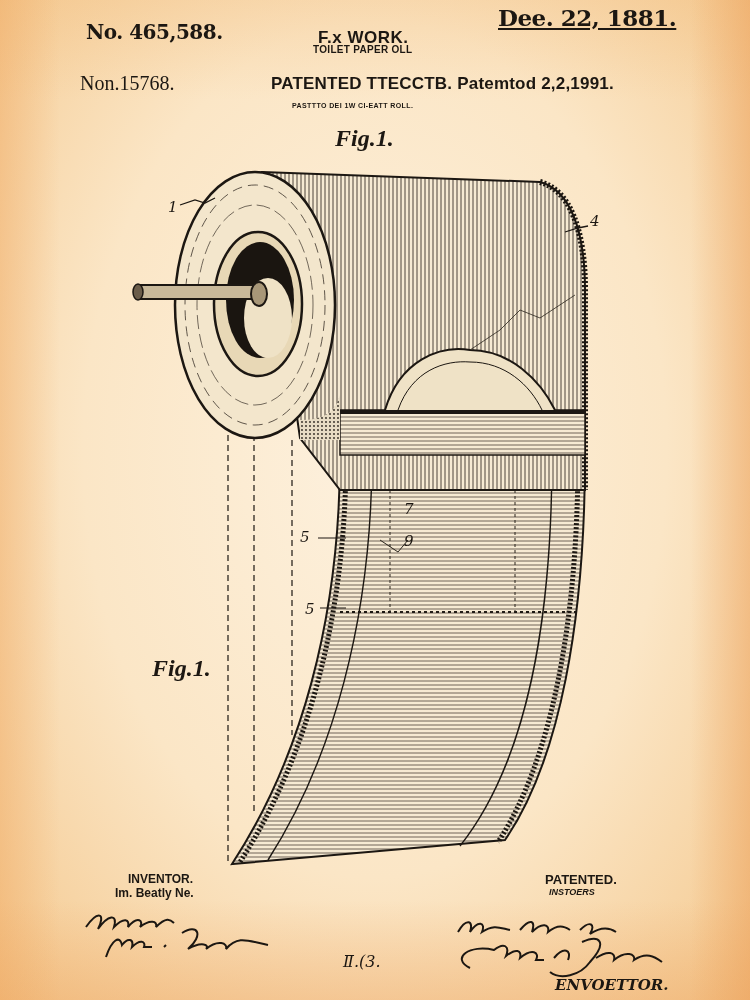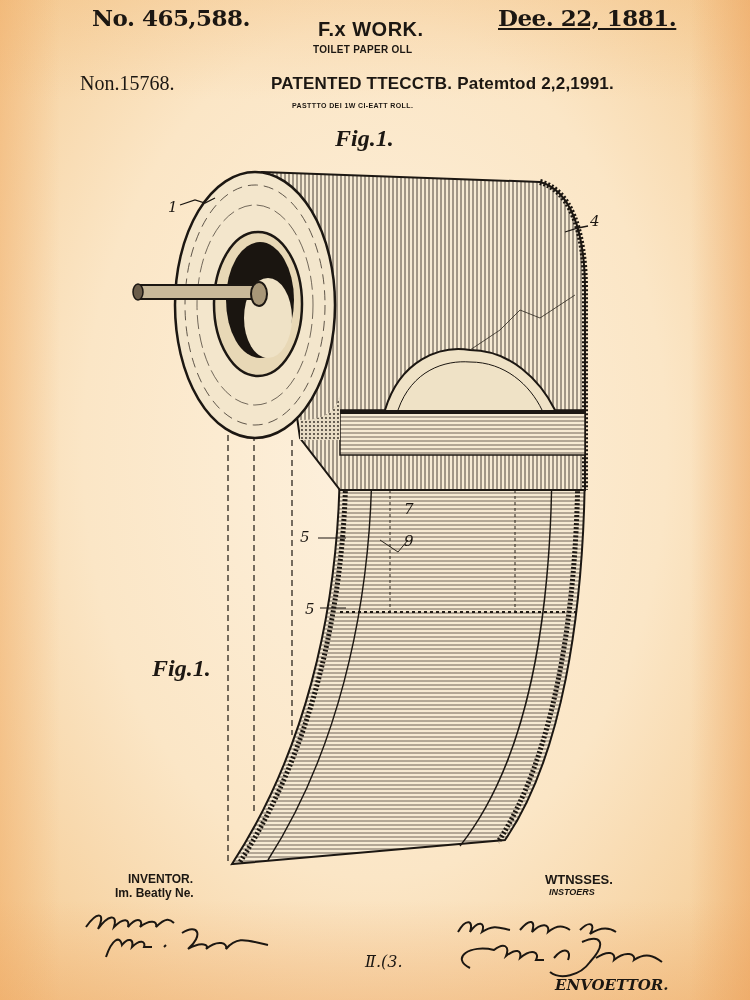--- a/index.html
+++ b/index.html
@@ -11,38 +11,38 @@
   }
   .vignette {
     position:absolute; inset:0; pointer-events:none;
     background:
       linear-gradient(90deg, rgba(240,170,100,0.45) 0%, rgba(240,170,100,0) 8%, rgba(240,170,100,0) 92%, rgba(236,160,90,0.5) 100%),
       linear-gradient(180deg, rgba(240,180,110,0.25) 0%, rgba(0,0,0,0) 10%, rgba(0,0,0,0) 90%, rgba(236,160,90,0.35) 100%);
   }
   .abs { position:absolute; }
   .serif { font-family: "DejaVu Serif", "Liberation Serif", serif; font-weight:bold; }
   .sans-b { font-family: "Liberation Sans", sans-serif; font-weight:bold; }
-  #patent-no { left:86px; top:4px; font-size:23px; letter-spacing:-0.5px;margin-left:6px; }
+  #patent-no { left:86px; top:20px; font-size:20px; letter-spacing:-0.5px; }
   #patent-date { left:498px; top:4px; font-size:23px; letter-spacing:-0.5px;text-decoration:underline; }
   #serial-no { left:80px; top:72px; font-size:20px; font-family:"Liberation Serif", serif; font-weight:normal; }
-  #inventor-name { left:318px; top:18px; font-size:20px; letter-spacing:0.5px; }
+  #inventor-name { left:318px; top:28px; font-size:17px; letter-spacing:0.5px; }
   #title-small { left:313px; top:44px; font-size:10px; letter-spacing:0.3px; }
   #patented-line { left:271px; top:74px; font-size:17px; letter-spacing:0.2px; }
   #tiny-line { left:292px; top:102px; font-size:7px; letter-spacing:0.4px; }
   .fig-label { font-family: Liberation Serif, serif; font-style:italic; font-weight:bold; }
   #fig-top { left:335px; top:125px; font-size:24px; }
   #fig-side { left:152px; top:655px; font-size:24px; }
   .ref { font-family:"DejaVu Serif", serif; font-style:italic; font-size:15px; }
   #inventor-block { left:115px; top:872px; }
   #inventor-heading { font-size:12px; font-weight:bold; display:block; margin-left:13px; }
   #inventor-sub { font-size:12px; font-weight:bold; display:block; }
   #witness-block { left:545px; top:872px; }
   #witness-heading { font-size:13px; font-weight:bold; display:block; }
   #witness-sub { font-size:9px; font-weight:bold; font-style:italic; display:block; margin-left:4px; }
-  #reg-mark { left:365px; top:952px; font-family:"DejaVu Serif", serif; font-style:italic; font-size:16px; }
+  #reg-mark { left:343px; top:952px; font-family:"DejaVu Serif", serif; font-style:italic; font-size:16px; }
   #attorney-label { left:555px; top:976px; font-family:"DejaVu Serif", serif; font-style:italic; font-weight:bold; font-size:15px; }
   svg.drawing { position:absolute; left:0; top:0; }
 </style>
 </head>
 <body>
 
 <div class="vignette"></div>
 
 <div id="patent-no" class="abs serif">No. 465,588.</div>
 <div id="patent-date" class="abs serif">Dee. 22, 1881.</div>
@@ -127,21 +127,21 @@
 <div id="inventor-block" class="abs">
   <span id="inventor-heading">INVENTOR.</span>
   <span id="inventor-sub">Im. Beatly Ne.</span>
 </div>
 <svg class="abs" style="left:78px;top:905px;" width="200" height="60">
   <path d="M8,22 C20,5 28,8 20,24 C30,10 40,8 36,22 C46,12 52,14 50,22 C60,10 66,16 62,22 C72,14 80,16 78,22 C88,12 92,14 96,18" fill="none" stroke="#1c1712" stroke-width="2"></path>
   <path d="M28,52 C34,34 42,30 44,40 C50,32 56,34 54,42 C62,34 68,36 66,42 L74,42 M86,42 L88,40 M104,28 C120,18 126,30 110,44 C124,36 132,40 128,44 C140,34 150,38 148,44 C160,30 170,36 190,40" fill="none" stroke="#1c1712" stroke-width="2"></path>
 </svg>
 
 <div id="witness-block" class="abs">
-  <span id="witness-heading">WTNSSES.</span>
+  <span id="witness-heading">PATENTED.</span>
   <span id="witness-sub">INSTOERS</span>
 </div>
 <svg class="abs" style="left:440px;top:910px;" width="230" height="80">
   <path d="M18,22 C26,8 34,10 30,22 C38,10 46,12 42,22 C54,14 60,18 70,20 M80,20 C90,8 96,10 92,22 C102,12 110,14 108,22 C118,14 124,16 130,20 M140,20 C150,10 156,14 150,24 C162,16 170,18 176,22" fill="none" stroke="#1c1712" stroke-width="2"></path>
   <path d="M30,58 C10,48 30,34 54,40 C64,32 70,36 66,46 C76,38 82,40 80,48 C92,38 100,42 96,50 L104,50 M114,48 C124,36 132,40 128,50 M142,32 C160,24 168,32 150,52 C140,66 120,70 110,62 M156,48 C168,40 176,42 174,50 C186,40 196,44 194,50 C206,42 214,46 222,52" fill="none" stroke="#1c1712" stroke-width="2"></path>
 </svg>
 
 <div id="reg-mark" class="abs">Ⅱ.(3.</div>
 <div id="attorney-label" class="abs">ENVOETTOR.</div>
 

